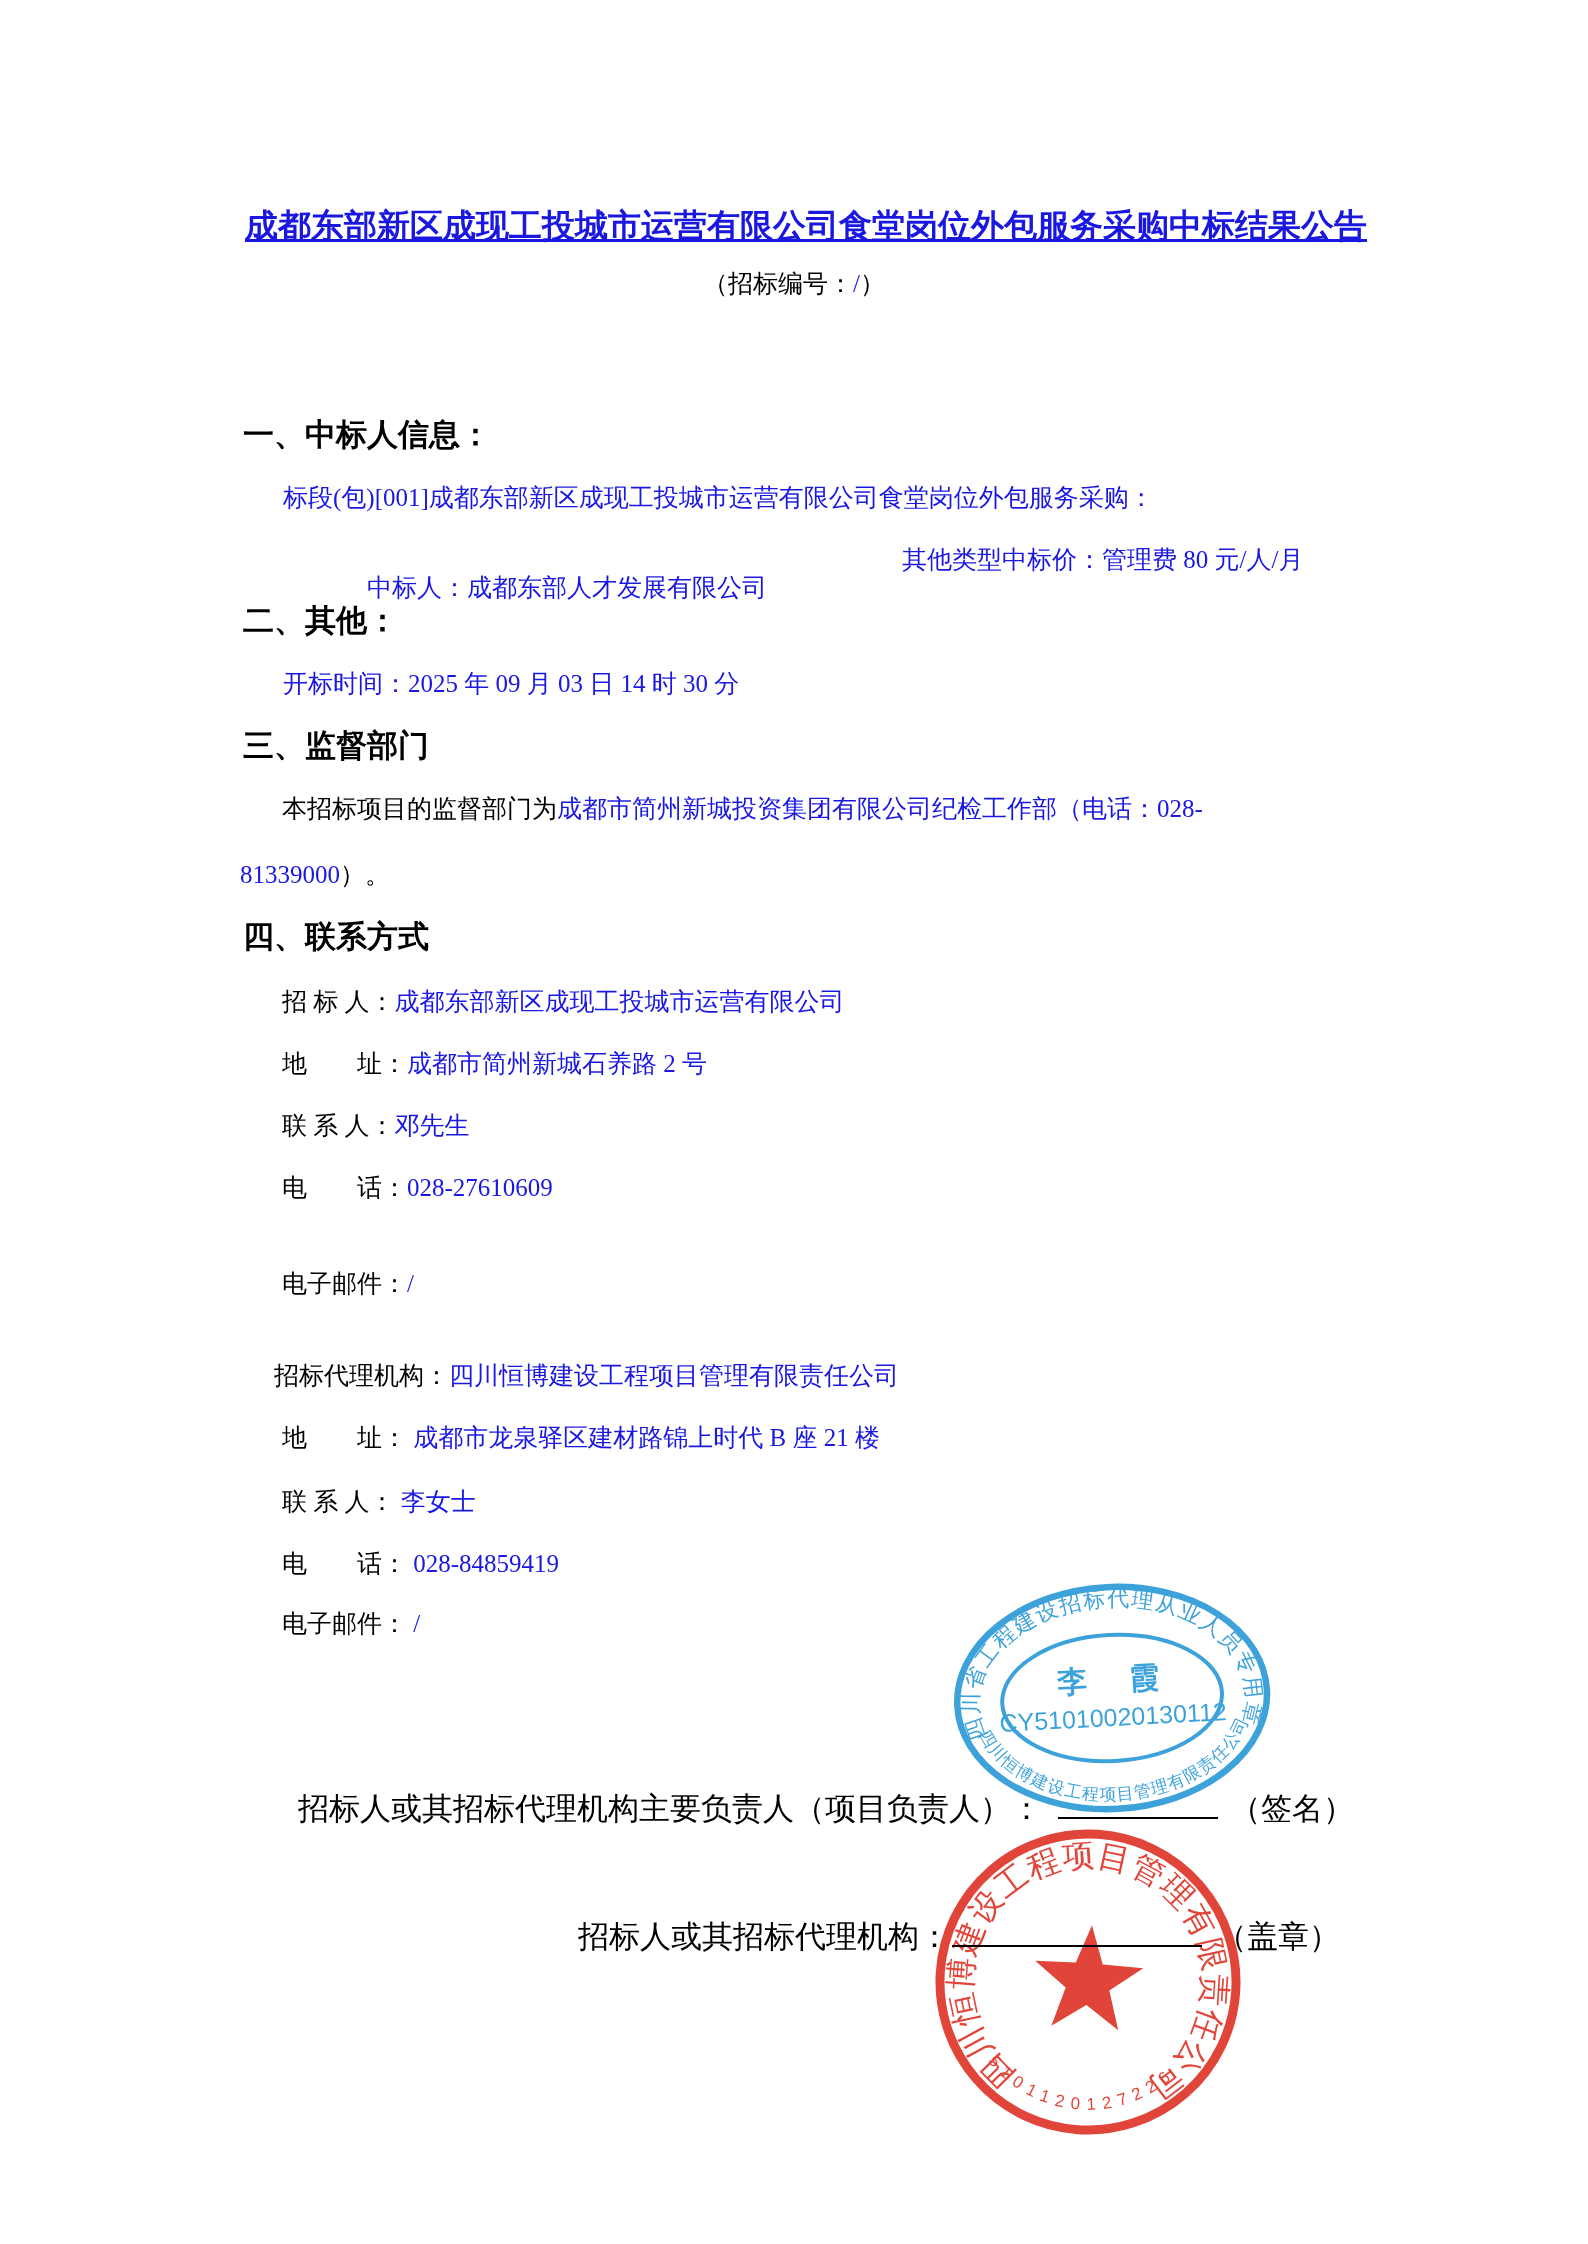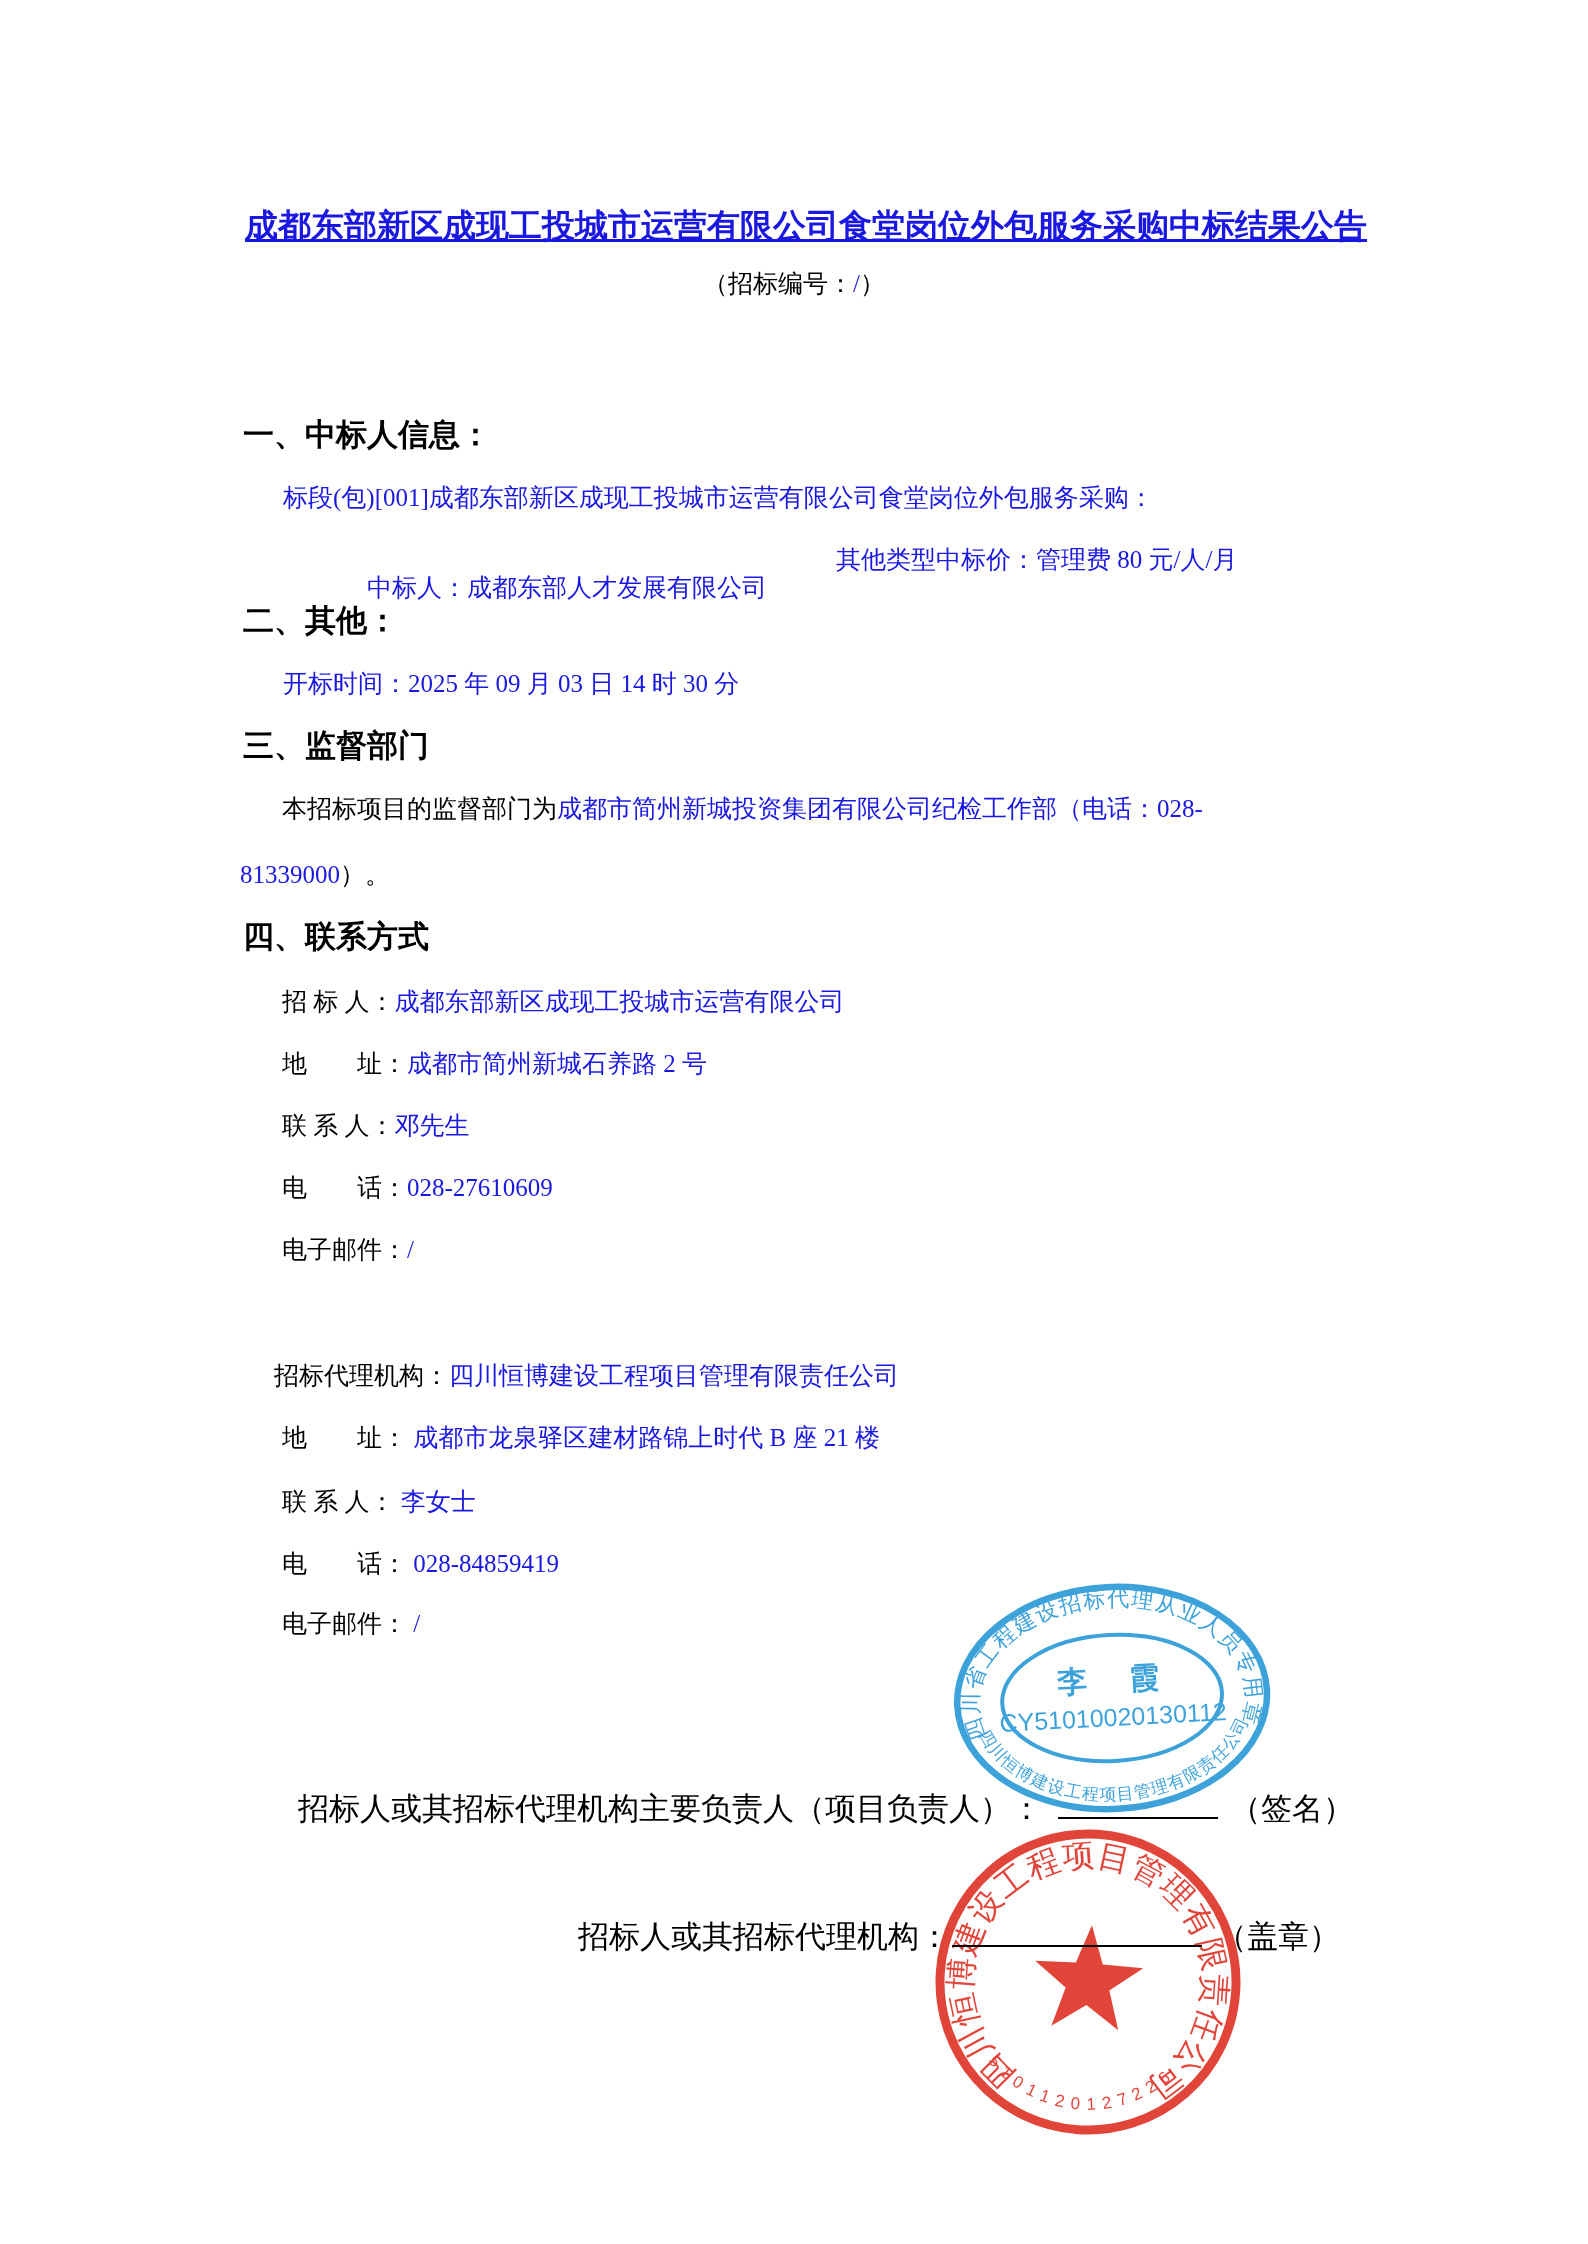--- a/index.html
+++ b/index.html
@@ -43,36 +43,36 @@
 <body>
 
 <div class="page">
 
   <div class="ln title">成都东部新区成现工投城市运营有限公司食堂岗位外包服务采购中标结果公告</div>
   <div class="ln subtitle"><span>（招标编号：</span><span class="blue">/</span><span>）</span></div>
 
   <div class="ln hd" style="left:243px;top:418px;font-family:Liberation Mono, monospace;">一、中标人信息：</div>
   <div class="ln blue" style="left:283px;top:482px;">标段(包)[001]成都东部新区成现工投城市运营有限公司食堂岗位外包服务采购：</div>
   <div class="ln blue" style="left:327px;top:572px;margin-left:40px;">中标人：成都东部人才发展有限公司</div>
-  <div class="ln blue" style="left:836px;top:544px;font-family:Liberation Serif, serif;">其他类型中标价：管理费 80 元/人/月</div>
+  <div class="ln blue" style="left:902px;top:544px;font-family:Liberation Serif, serif;">其他类型中标价：管理费 80 元/人/月</div>
 
   <div class="ln hd" style="left:243px;top:602px;">二、其他：</div>
   <div class="ln blue" style="left:283px;top:668px;">开标时间：2025 年 09 月 03 日 14 时 30 分</div>
 
   <div class="ln hd" style="left:243px;top:727px;">三、监督部门</div>
   <div class="ln" style="left:282px;top:793px;"><span>本招标项目的监督部门为</span><span class="blue">成都市简州新城投资集团有限公司纪检工作部（电话：028-</span></div>
   <div class="ln" style="left:240px;top:859px;"><span class="blue">81339000</span><span>）。</span></div>
 
   <div class="ln hd" style="left:243px;top:918px;">四、联系方式</div>
 
   <div class="ln" style="left:282px;top:986px;"><span>招 标 人：</span><span class="blue">成都东部新区成现工投城市运营有限公司</span></div>
   <div class="ln" style="left:282px;top:1048px;"><span>地　　址：</span><span class="blue">成都市简州新城石养路 2 号</span></div>
   <div class="ln" style="left:282px;top:1110px;"><span>联 系 人：</span><span class="blue">邓先生</span></div>
   <div class="ln" style="left:282px;top:1172px;"><span>电　　话：</span><span class="blue">028-27610609</span></div>
-  <div class="ln" style="left:282px;top:1234px;"><span>电子邮件：</span><span class="blue">/</span></div>
+  <div class="ln" style="left:282px;top:1268px;"><span>电子邮件：</span><span class="blue">/</span></div>
 
   <div class="ln" style="left:274px;top:1360px;"><span>招标代理机构：</span><span class="blue">四川恒博建设工程项目管理有限责任公司</span></div>
   <div class="ln" style="left:282px;top:1422px;"><span>地　　址：</span><span class="blue"> 成都市龙泉驿区建材路锦上时代 B 座 21 楼</span></div>
   <div class="ln" style="left:282px;top:1486px;"><span>联 系 人：</span><span class="blue"> 李女士</span></div>
   <div class="ln" style="left:282px;top:1548px;"><span>电　　话：</span><span class="blue"> 028-84859419</span></div>
   <div class="ln" style="left:282px;top:1608px;"><span>电子邮件：</span><span class="blue"> /</span></div>
 
   <div class="ln sig" style="left:298px;top:1785px;"><span>招标人或其招标代理机构主要负责人（项目负责人）：</span><span class="blank blank1"></span><span>（签名）</span></div>
   <div class="ln sig" style="left:578px;top:1913px;"><span>招标人或其招标代理机构：</span><span class="blank blank2"></span><span>（盖章）</span></div>
 

